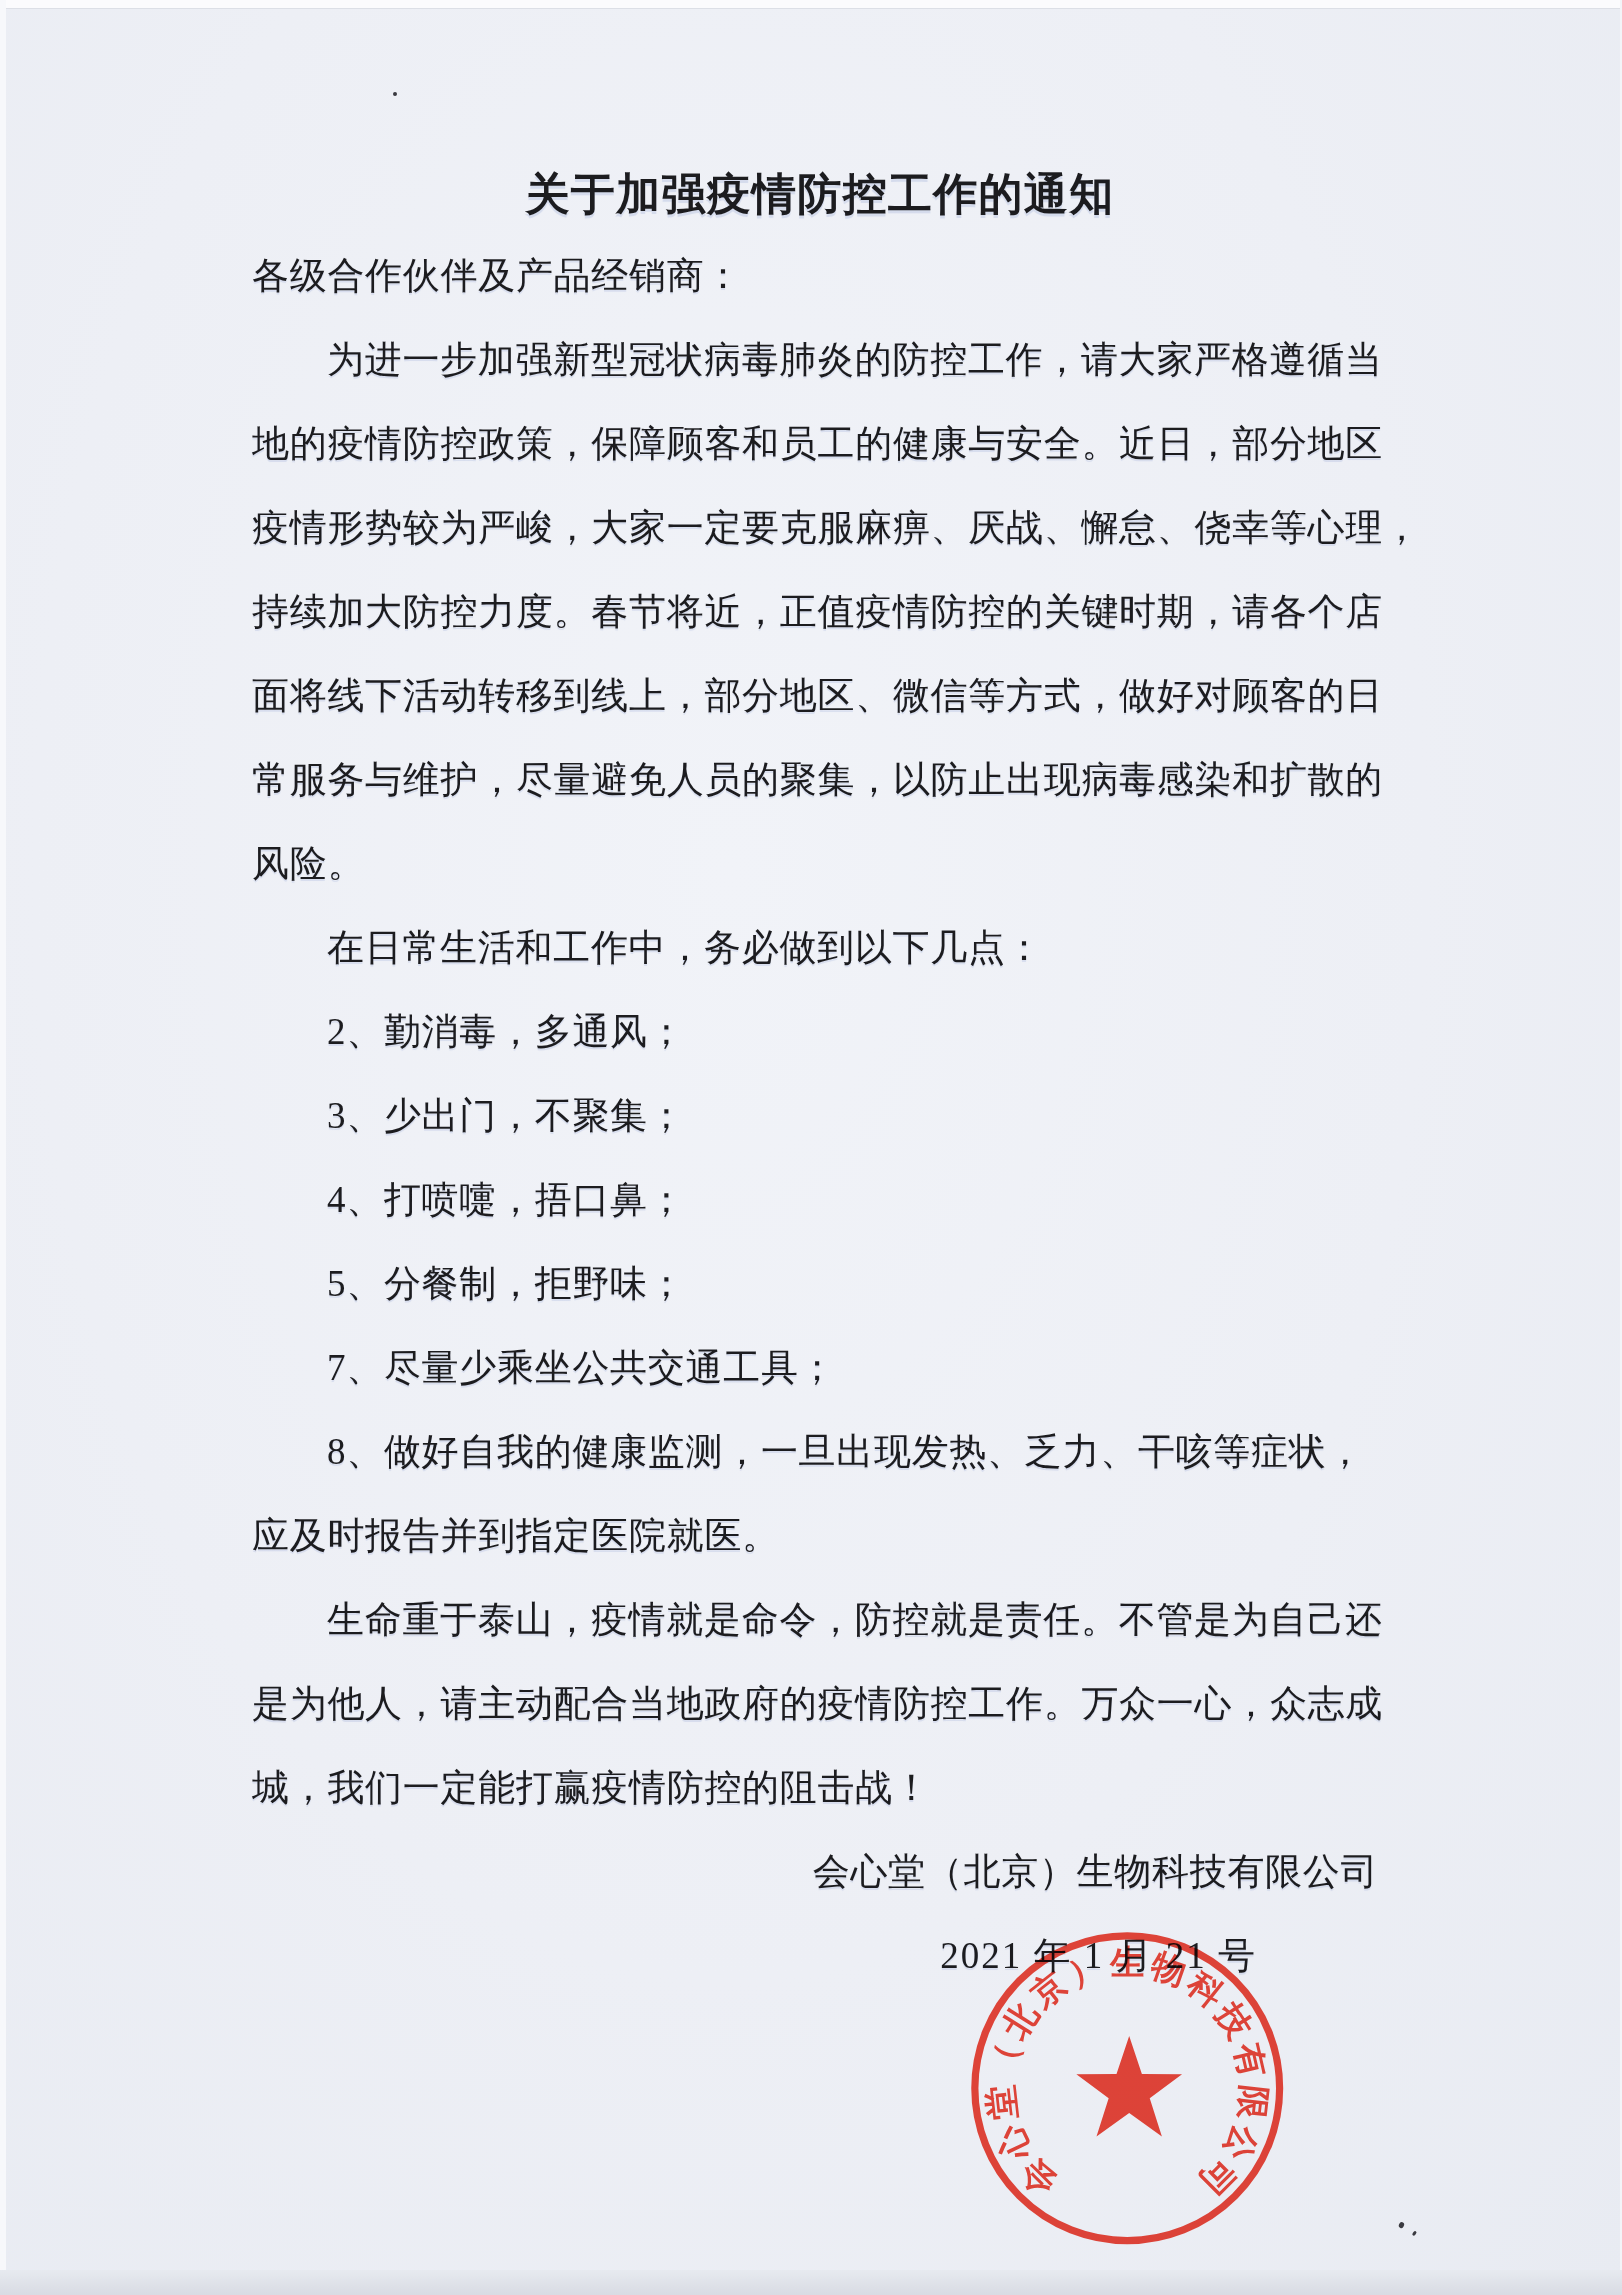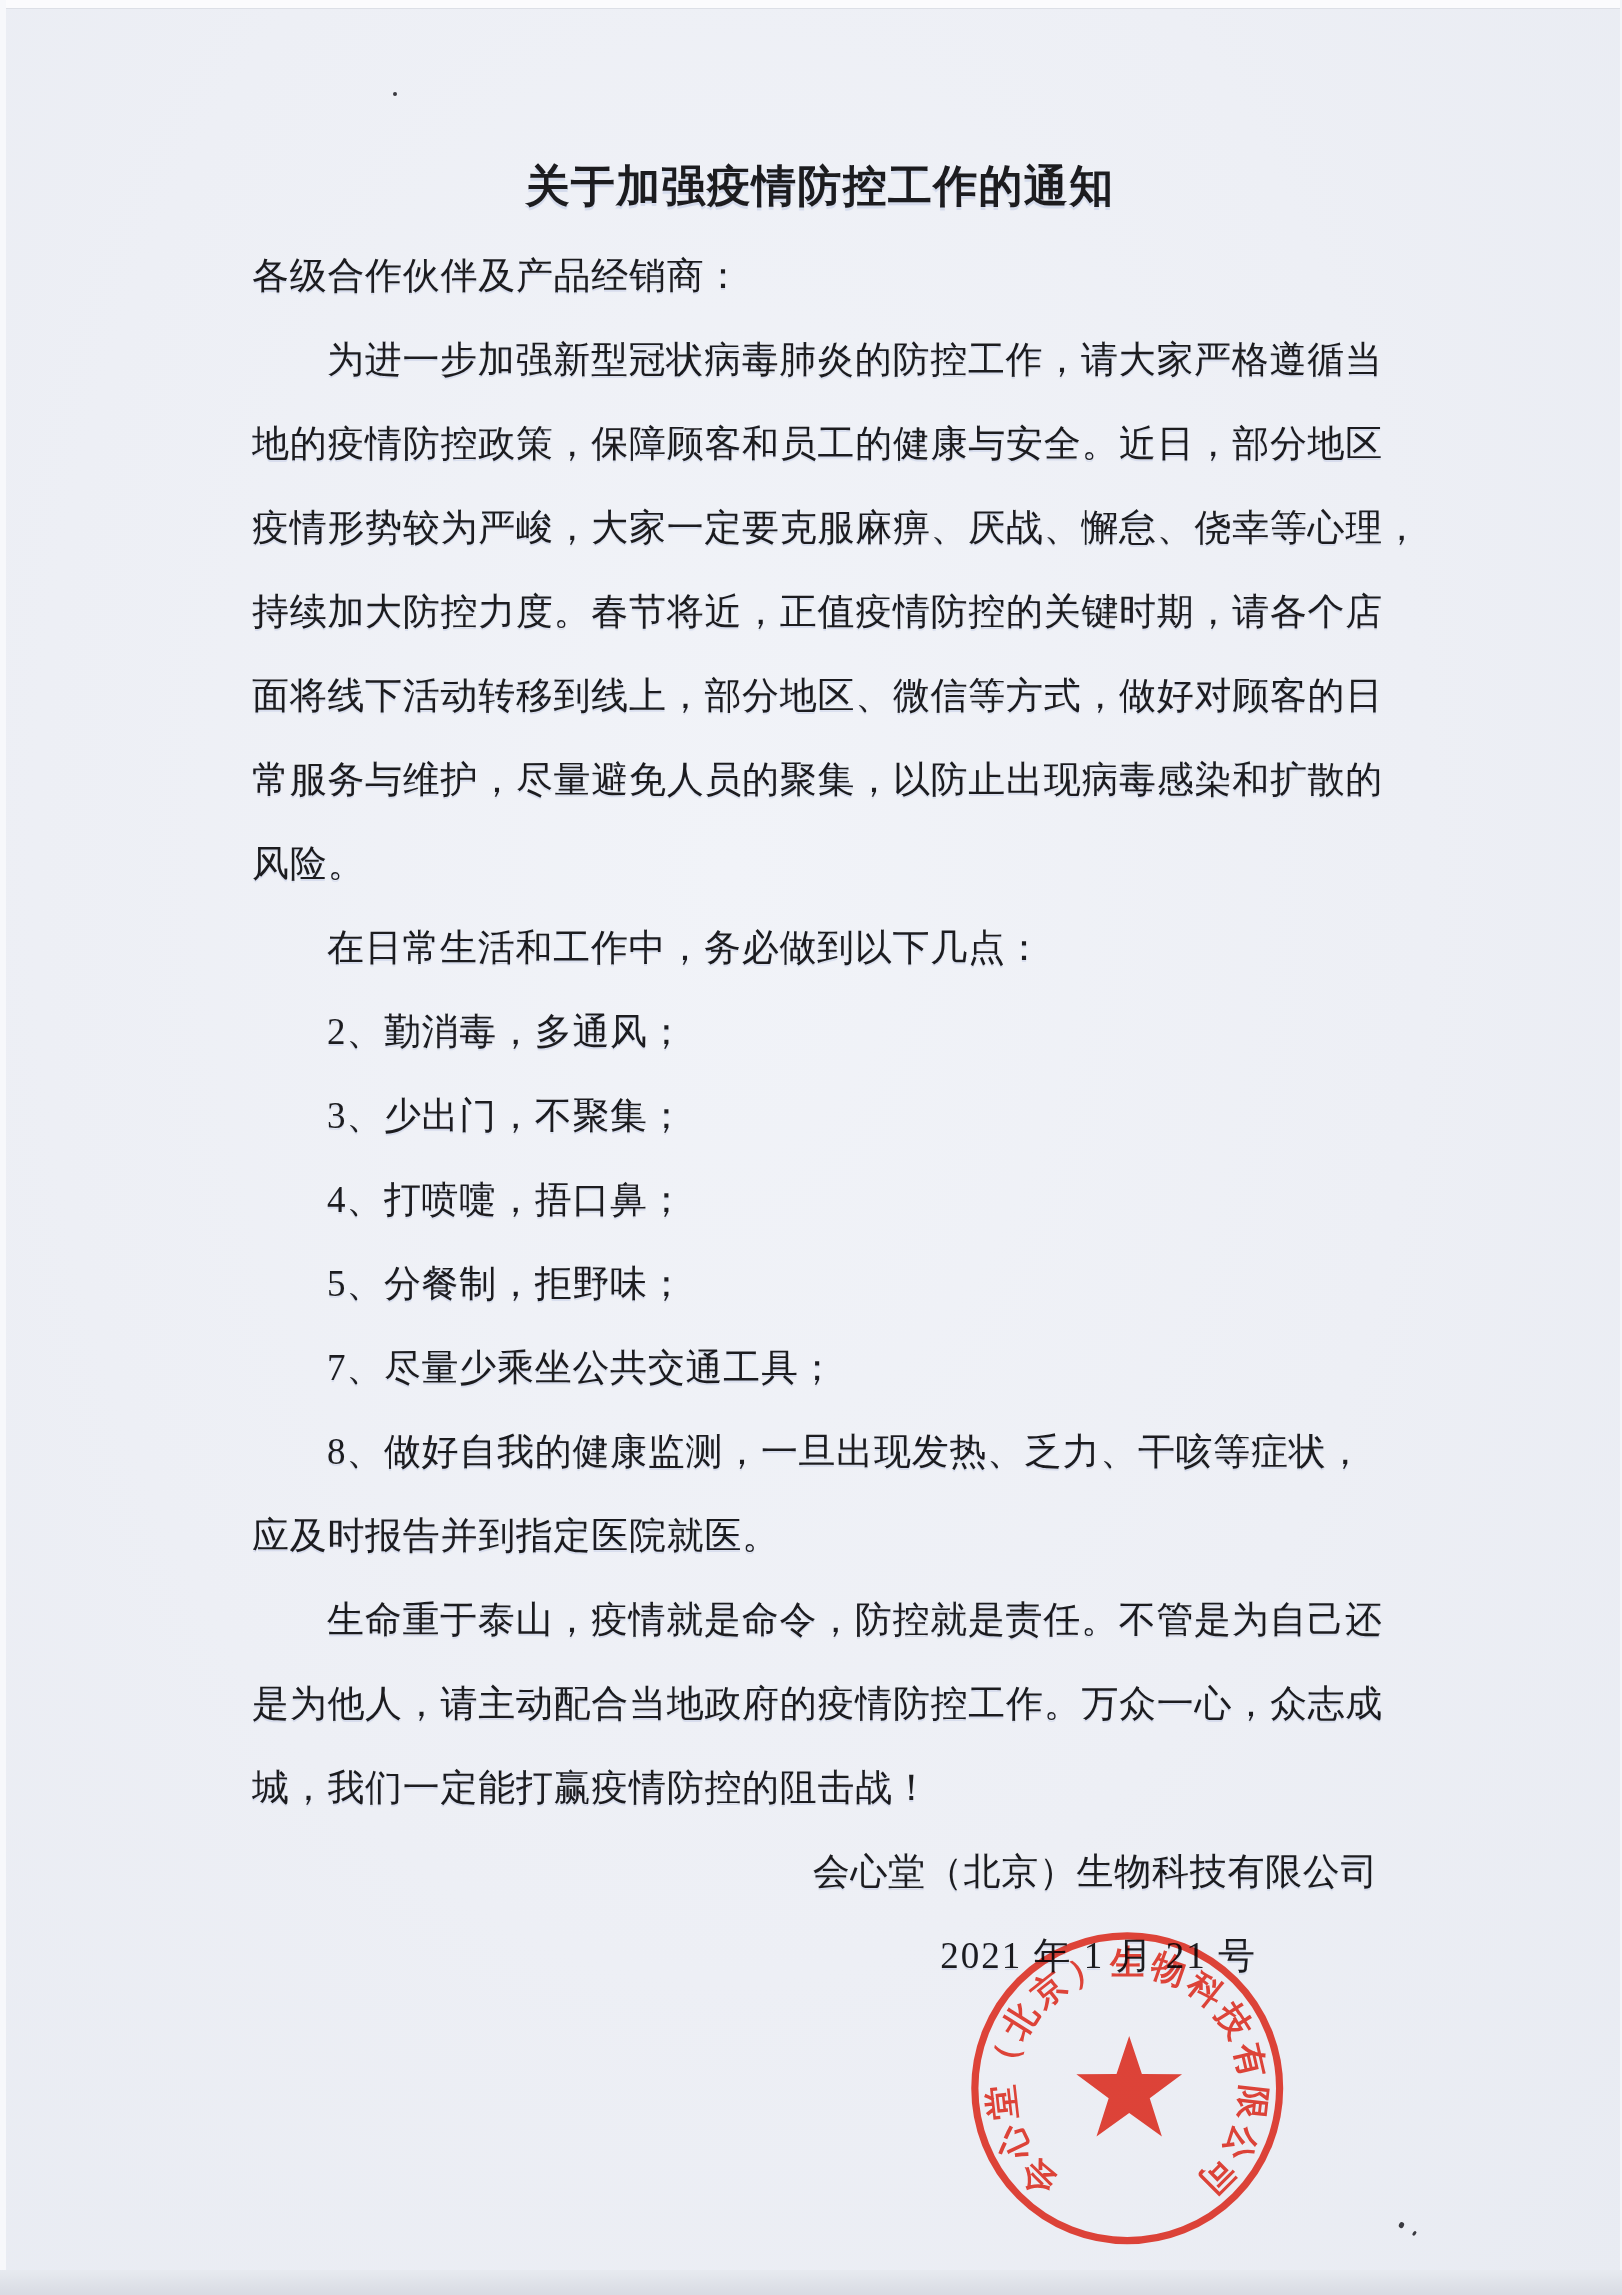--- a/index.html
+++ b/index.html
@@ -6,21 +6,21 @@
   .page{
     position:relative;
     width:1623px;height:2295px;
     background:#edeff5;
     background-image:radial-gradient(ellipse at 45% 38%, #f1f3f8 0%, #edeff5 55%, #e8ebf2 100%);
     font-family:"Liberation Serif","DejaVu Serif",serif;
     color:#1c1c1f;
     overflow:hidden;
   }
   .title{
-    position:absolute;left:252px;top:145px;width:1136px;height:84px;
+    position:absolute;left:252px;top:153px;width:1136px;height:84px;
     line-height:84px;text-align:center;
     font-size:44px;font-weight:bold;letter-spacing:1.3px;
     text-shadow:0 2.6px 0.7px rgba(110,135,200,.20);
   }
   .content{
     position:absolute;left:252px;top:234px;width:1136px;
     font-size:37px;letter-spacing:0.7px;
   }
   .line{
     height:84px;line-height:84px;white-space:nowrap;

